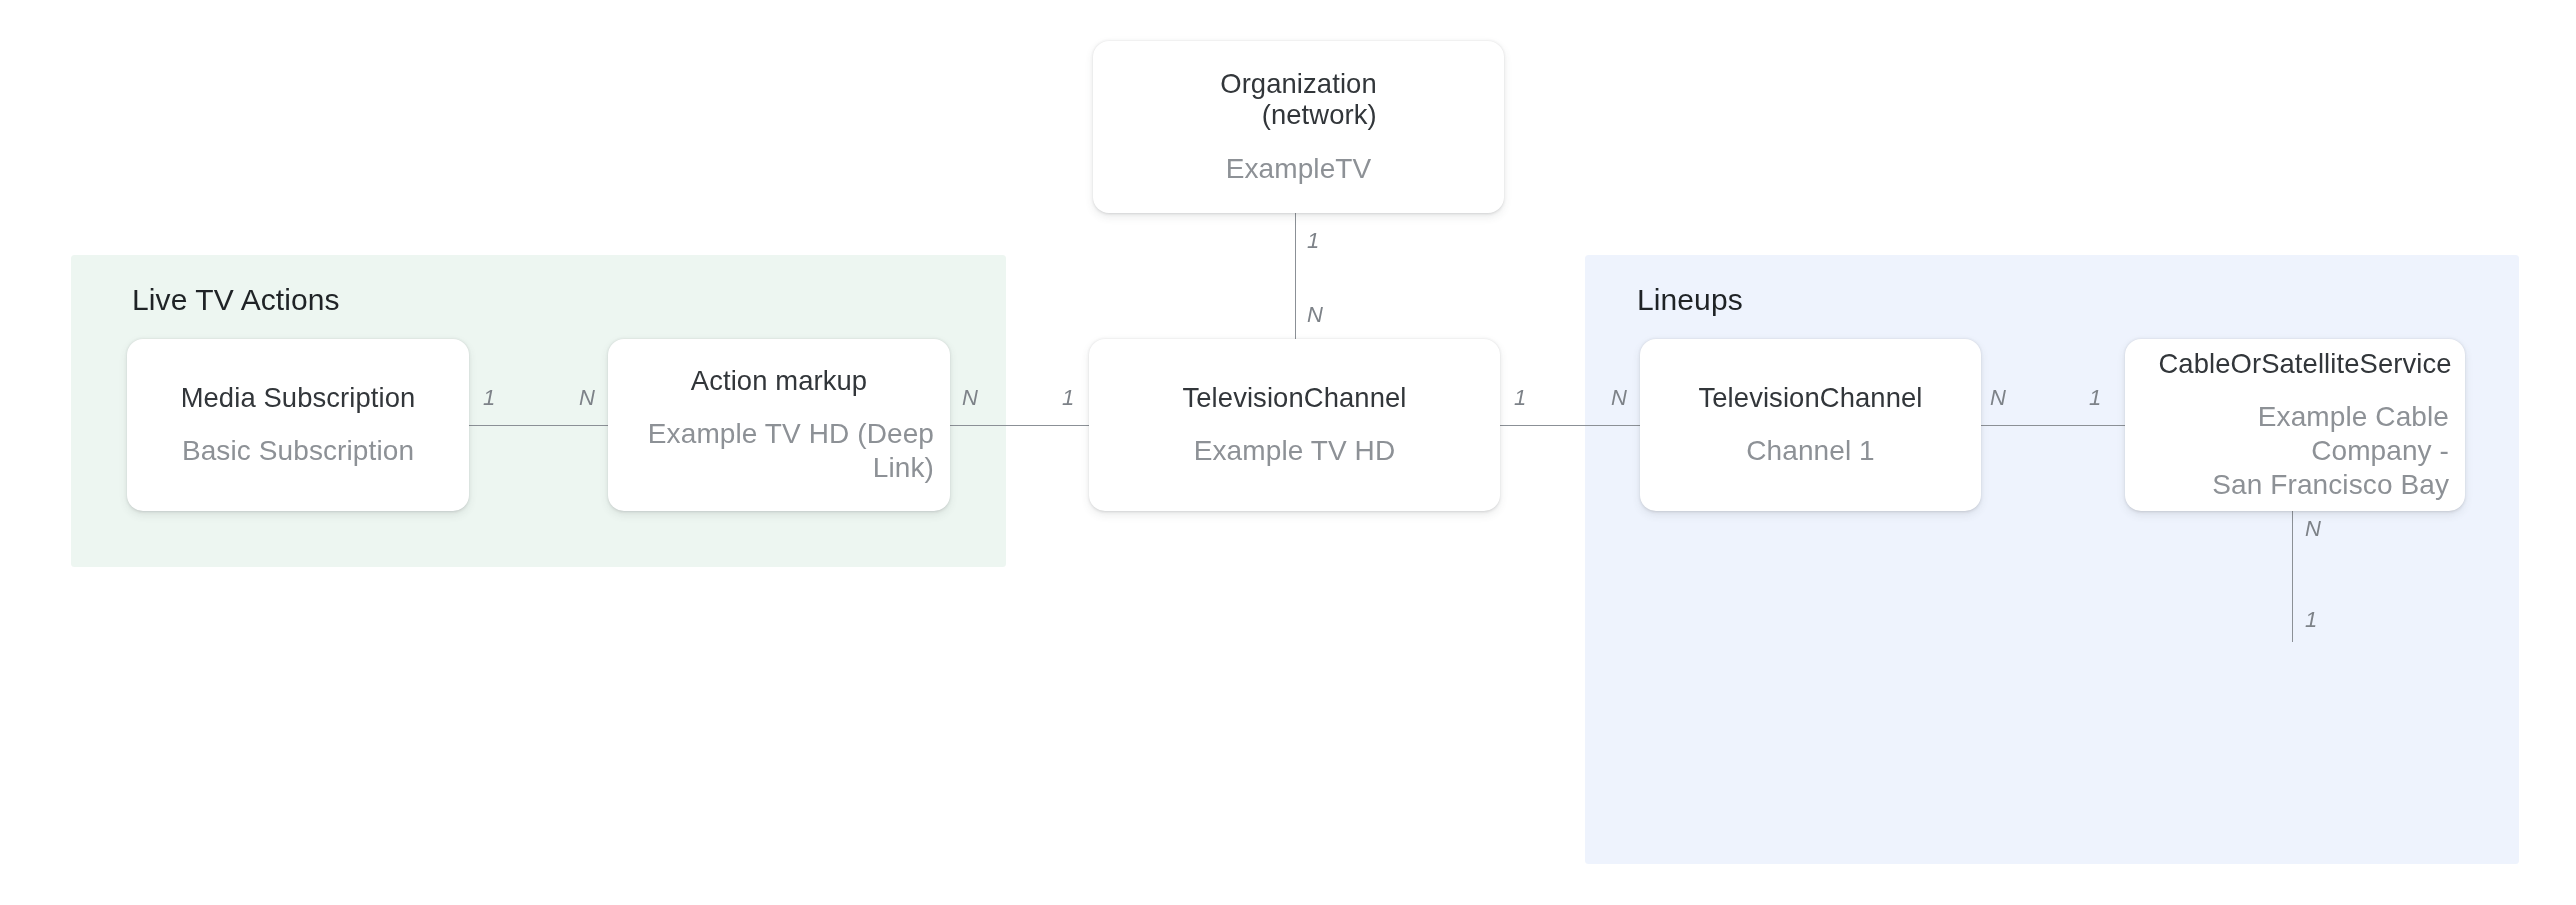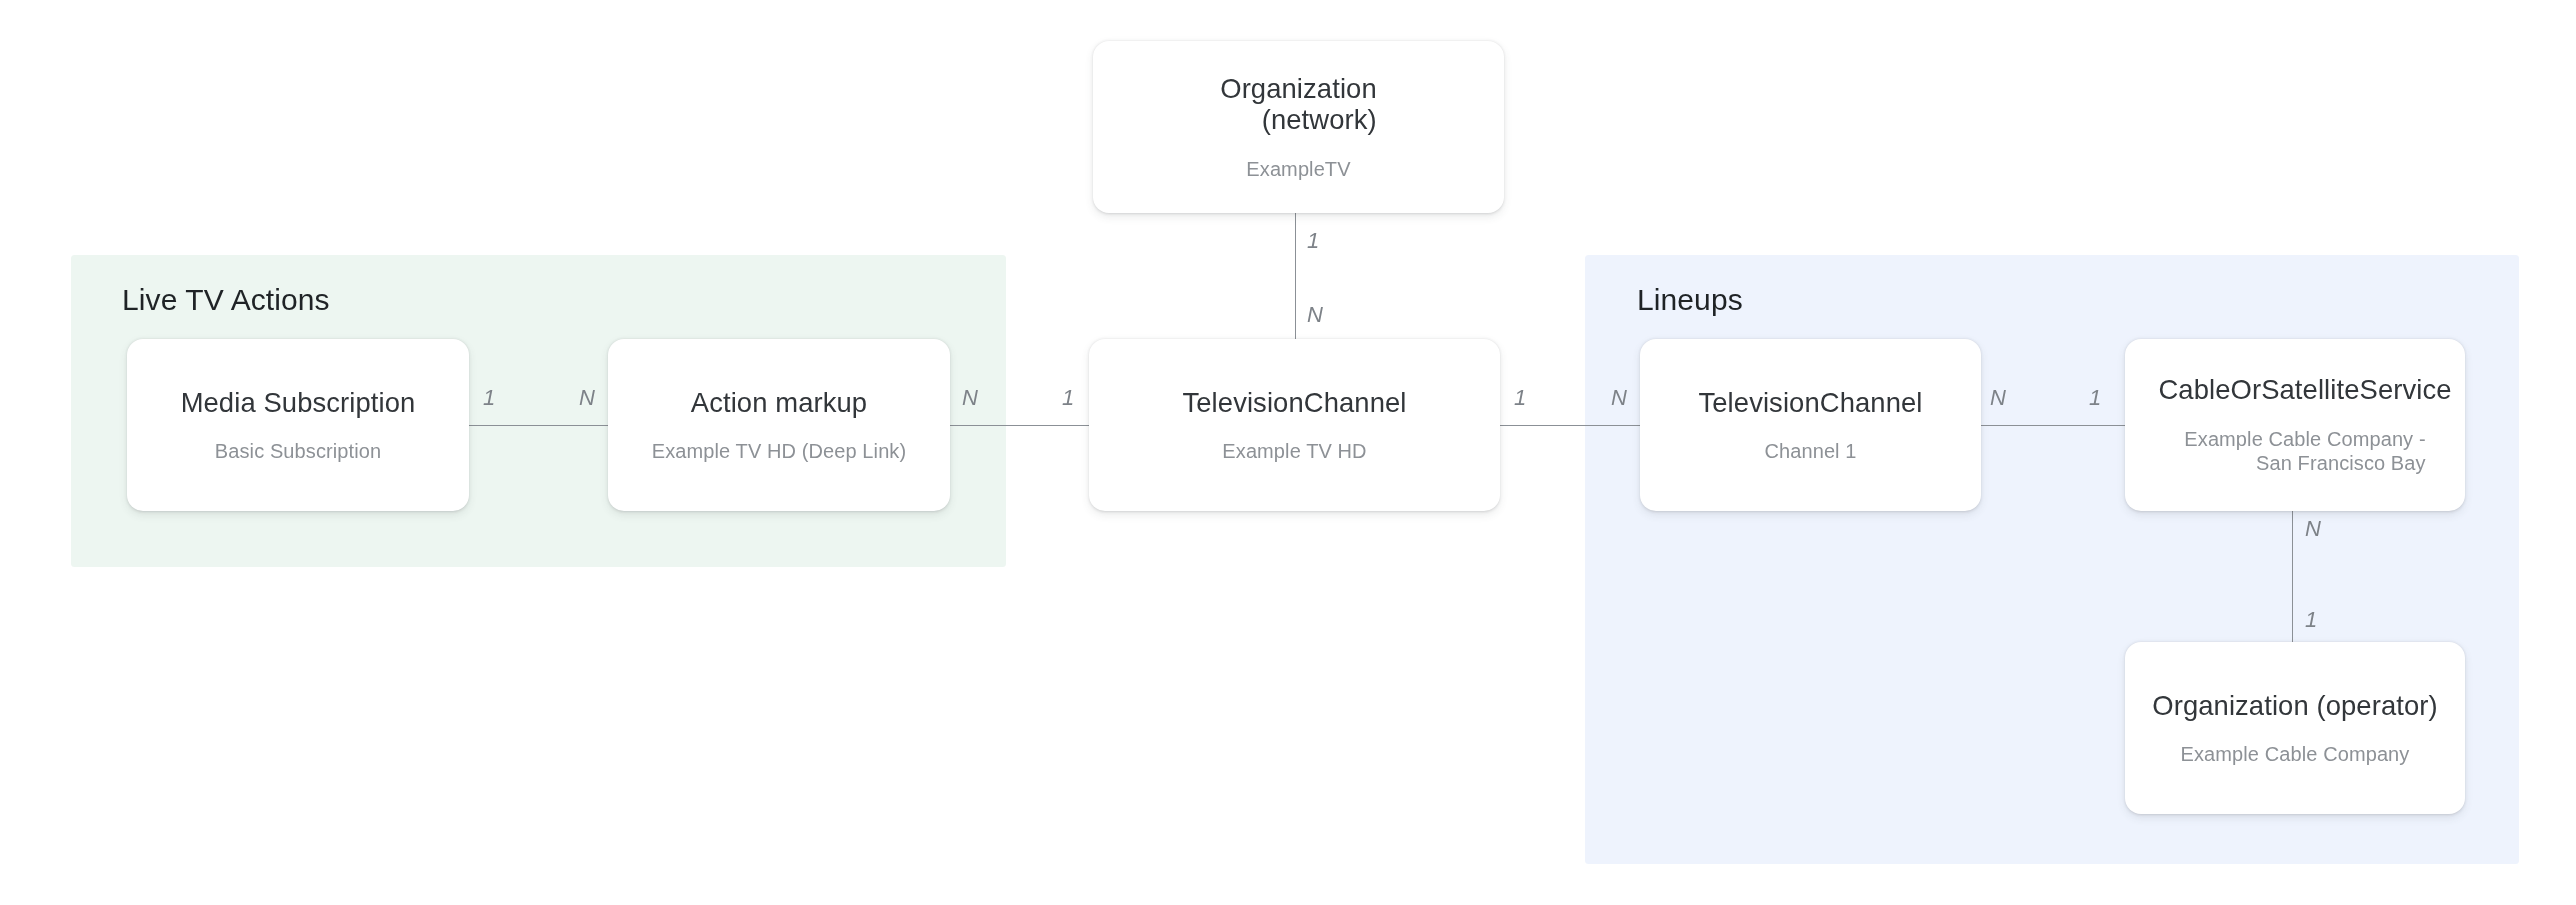--- a/index.html
+++ b/index.html
@@ -52,21 +52,21 @@
   .node-title {
     font-size: 27.4px;
     line-height: 1.15;
     color: #32363a;
     font-weight: 400;
     letter-spacing: 0.1px;
     white-space: pre-line;
   }
   .node-sub {
     margin-top: 21px;
-    font-size: 20px;
+    font-size: 28px;
     line-height: 1.22;
     color: #8d9196;
     font-weight: 400;
     letter-spacing: 0.1px;
     white-space: pre-line;
   }
 
   
   .edge-h {
     position: absolute;
@@ -86,21 +86,21 @@
     color: #7d8288;
     white-space: nowrap;
   }
 </style>
 </head>
 <body>
 
 <div id="canvas">
 
   <div class="group" style="left:71px; top:255px; width:935px; height:312px; background:#edf6f1;"></div>
-  <div class="group-title" style="left:122px; top:285px;">Live TV Actions</div>
+  <div class="group-title" style="left:132px; top:285px;">Live TV Actions</div>
 
   <div class="group" style="left:1585px; top:255px; width:934px; height:609px; background:#eef3fd;"></div>
   <div class="group-title" style="left:1637px; top:285px;">Lineups</div>
 
   <div class="edge-v" style="left:1295px; top:212px; height:129px;"></div>
   <div class="card-label" style="left:1307px; top:230px;">1</div>
   <div class="card-label" style="left:1307px; top:304px;">N</div>
 
   <div class="edge-h" style="left:467px; top:425px; width:145px;"></div>
   <div class="card-label" style="left:483px; top:387px;">1</div>
@@ -147,19 +147,15 @@
     <div class="node-title">TelevisionChannel</div>
     <div class="node-sub">Channel 1</div>
   </div>
 
   <div class="node" style="left:2125px; top:339px; width:340px; height:172px;padding-left:36px;">
     <div class="node-title">CableOrSatelliteService</div>
     <div class="node-sub">Example Cable Company -
 San Francisco Bay</div>
   </div>
 
-  <div class="node" style="left:2125px; top:642px; width:340px; height:172px;">
-    <div class="node-title">Organization (operator)</div>
-    <div class="node-sub">Example Cable Company</div>
-  </div>
 
 </div>
 
 
 </body></html>

